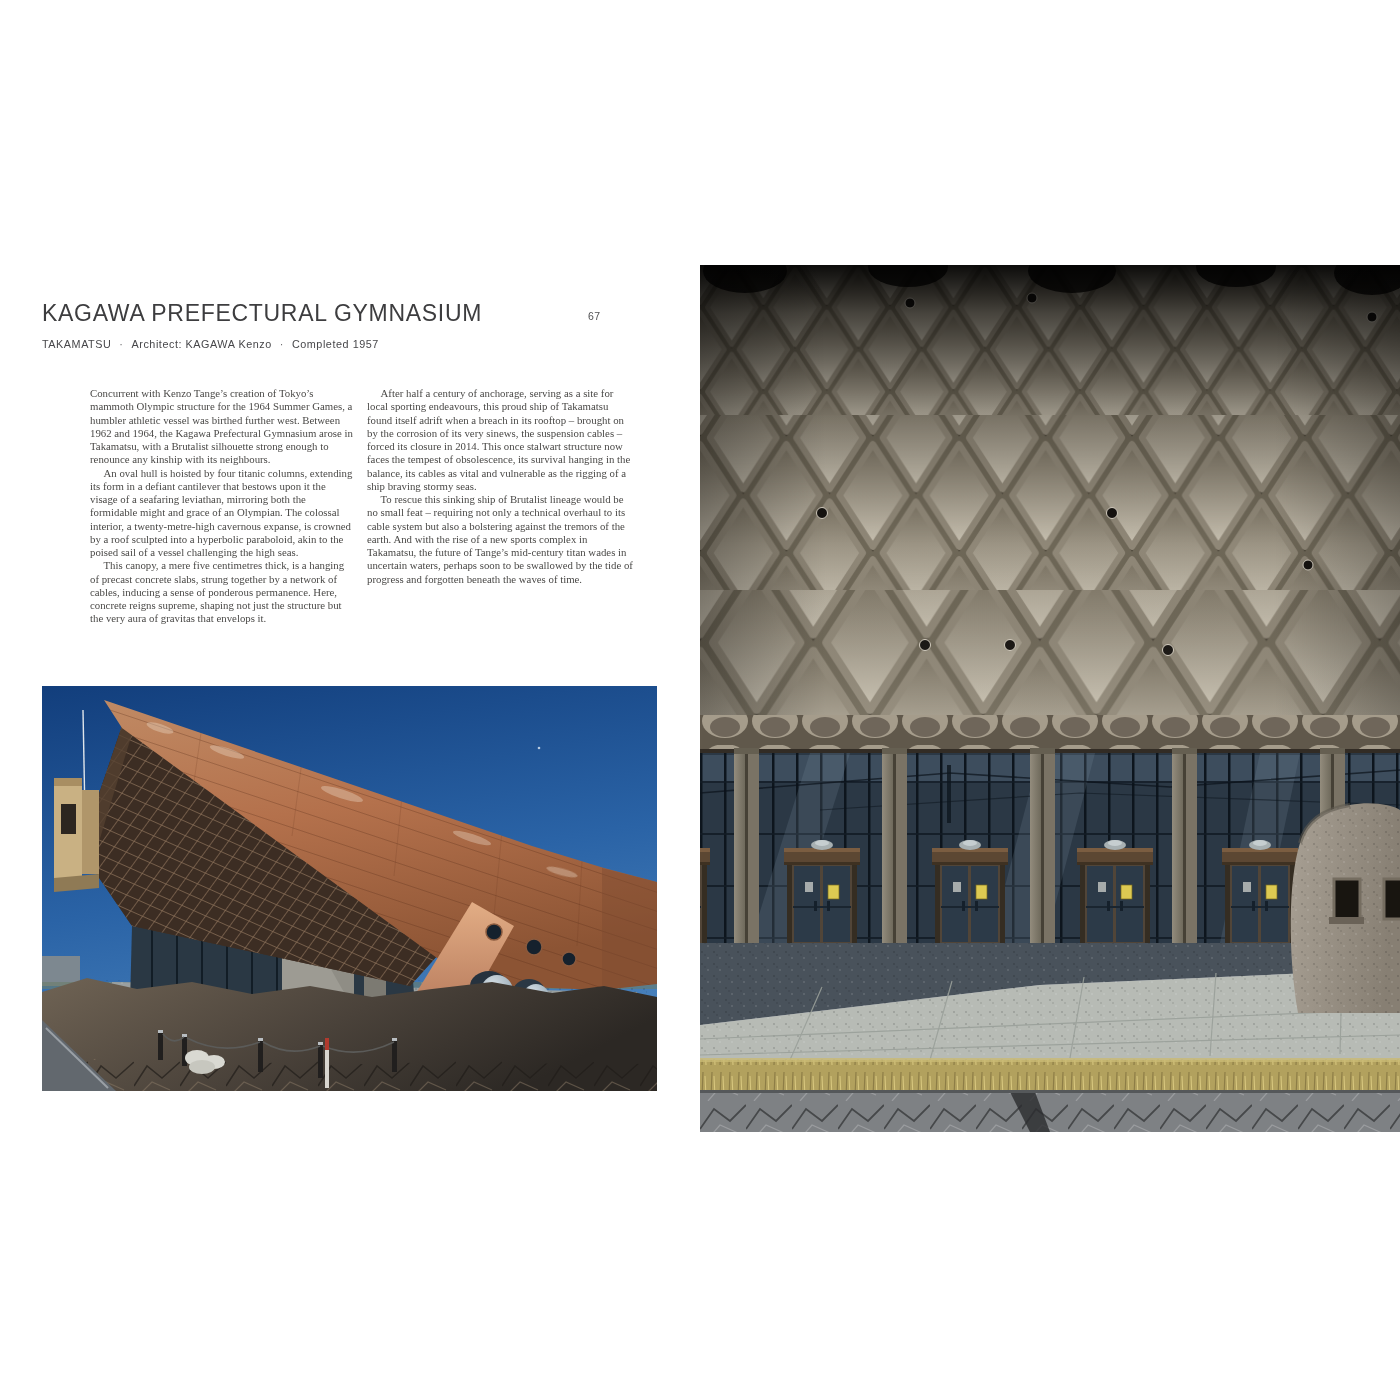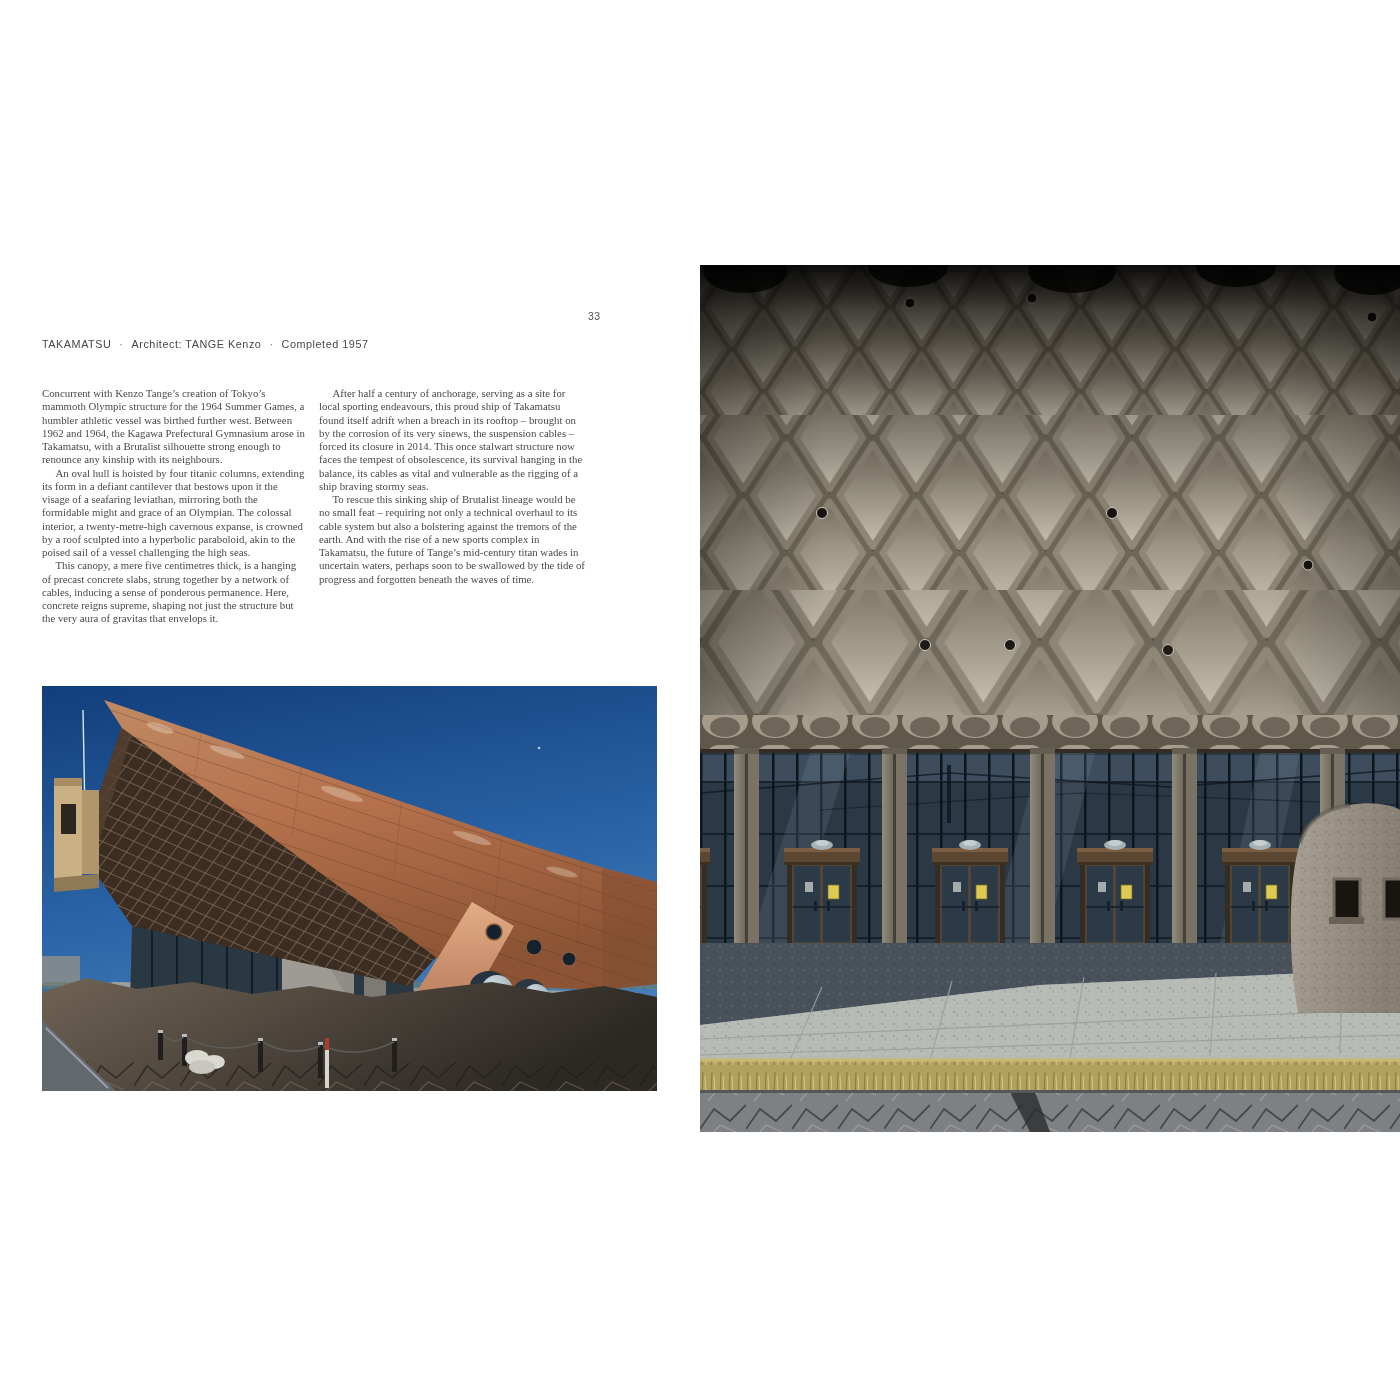--- a/index.html
+++ b/index.html
@@ -1,39 +1,40 @@
 <!DOCTYPE html>
 <html><head>
 <meta charset="utf-8">
 <style>
   html,body{margin:0;padding:0;background:#ffffff;}
   .canvas{position:relative;width:1400px;height:1400px;background:#ffffff;overflow:hidden;font-family:"Liberation Sans",sans-serif;}
   .page-title{position:absolute;left:42px;top:300px;margin:0;font-size:23px;font-weight:400;letter-spacing:.7px;color:#3d3d3f;white-space:nowrap;}
   .folio{position:absolute;left:588px;top:310px;font-size:10.5px;color:#515153;letter-spacing:.3px;}
   .meta{position:absolute;left:42px;top:338px;margin:0;font-size:10.8px;font-weight:400;letter-spacing:.55px;color:#47474a;white-space:nowrap;}
   .meta .sep{margin:0 8px;color:#6e6e70;}
-  .col{position:absolute;top:387px;font-family:"Liberation Serif",serif;font-size:10.8px;line-height:13.25px;color:#4a4947;}
+  .col{position:absolute;top:387px;font-family:"Liberation Serif",serif;font-size:10.8px;line-height:13.25px;color:#4a4947;margin-left:48px;}
   .col1{left:42px;width:265px;}
   .col2{left:319px;width:268px;}
   .col p{margin:0;text-indent:1.25em;}
   .col1 p:first-child{text-indent:0;}
   figure{position:absolute;margin:0;padding:0;}
   .fig-left{left:42px;top:686px;width:615px;height:405px;}
   .fig-right{left:700px;top:265px;width:700px;height:867px;}
   svg{display:block;}
 </style>
 </head>
 <body>
 
 <div class="canvas">
 
-  <span class="folio">33</span>
+  <h1 class="page-title">KAGAWA PREFECTURAL GYMNASIUM</h1>
+  <span class="folio">67</span>
 
   <p class="meta">
-    <span>TAKAMATSU</span><span class="sep">·</span><span>Architect: TANGE Kenzo</span><span class="sep">·</span><span>Completed 1957</span>
+    <span>TAKAMATSU</span><span class="sep">·</span><span>Architect: KAGAWA Kenzo</span><span class="sep">·</span><span>Completed 1957</span>
   </p>
 
   <div class="col col1">
     <p>Concurrent with Kenzo Tange’s creation of Tokyo’s mammoth Olympic structure for the 1964 Summer Games, a humbler athletic vessel was birthed further west. Between 1962 and 1964, the Kagawa Prefectural Gymnasium arose in Takamatsu, with a Brutalist silhouette strong enough to renounce any kinship with its neighbours.</p>
     <p>An oval hull is hoisted by four titanic columns, extending its form in a defiant cantilever that bestows upon it the visage of a seafaring leviathan, mirroring both the formidable might and grace of an Olympian. The colossal interior, a twenty-metre-high cavernous expanse, is crowned by a roof sculpted into a hyperbolic paraboloid, akin to the poised sail of a vessel challenging the high seas.</p>
     <p>This canopy, a mere five centimetres thick, is a hanging of precast concrete slabs, strung together by a network of cables, inducing a sense of ponderous permanence. Here, concrete reigns supreme, shaping not just the structure but the very aura of gravitas that envelops it.</p>
   </div>
   <div class="col col2">
     <p>After half a century of anchorage, serving as a site for local sporting endeavours, this proud ship of Takamatsu found itself adrift when a breach in its rooftop – brought on by the corrosion of its very sinews, the suspension cables – forced its closure in 2014. This once stalwart structure now faces the tempest of obsolescence, its survival hanging in the balance, its cables as vital and vulnerable as the rigging of a ship braving stormy seas.</p>
     <p>To rescue this sinking ship of Brutalist lineage would be no small feat – requiring not only a technical overhaul to its cable system but also a bolstering against the tremors of the earth. And with the rise of a new sports complex in Takamatsu, the future of Tange’s mid-century titan wades in uncertain waters, perhaps soon to be swallowed by the tide of progress and forgotten beneath the waves of time.</p>

